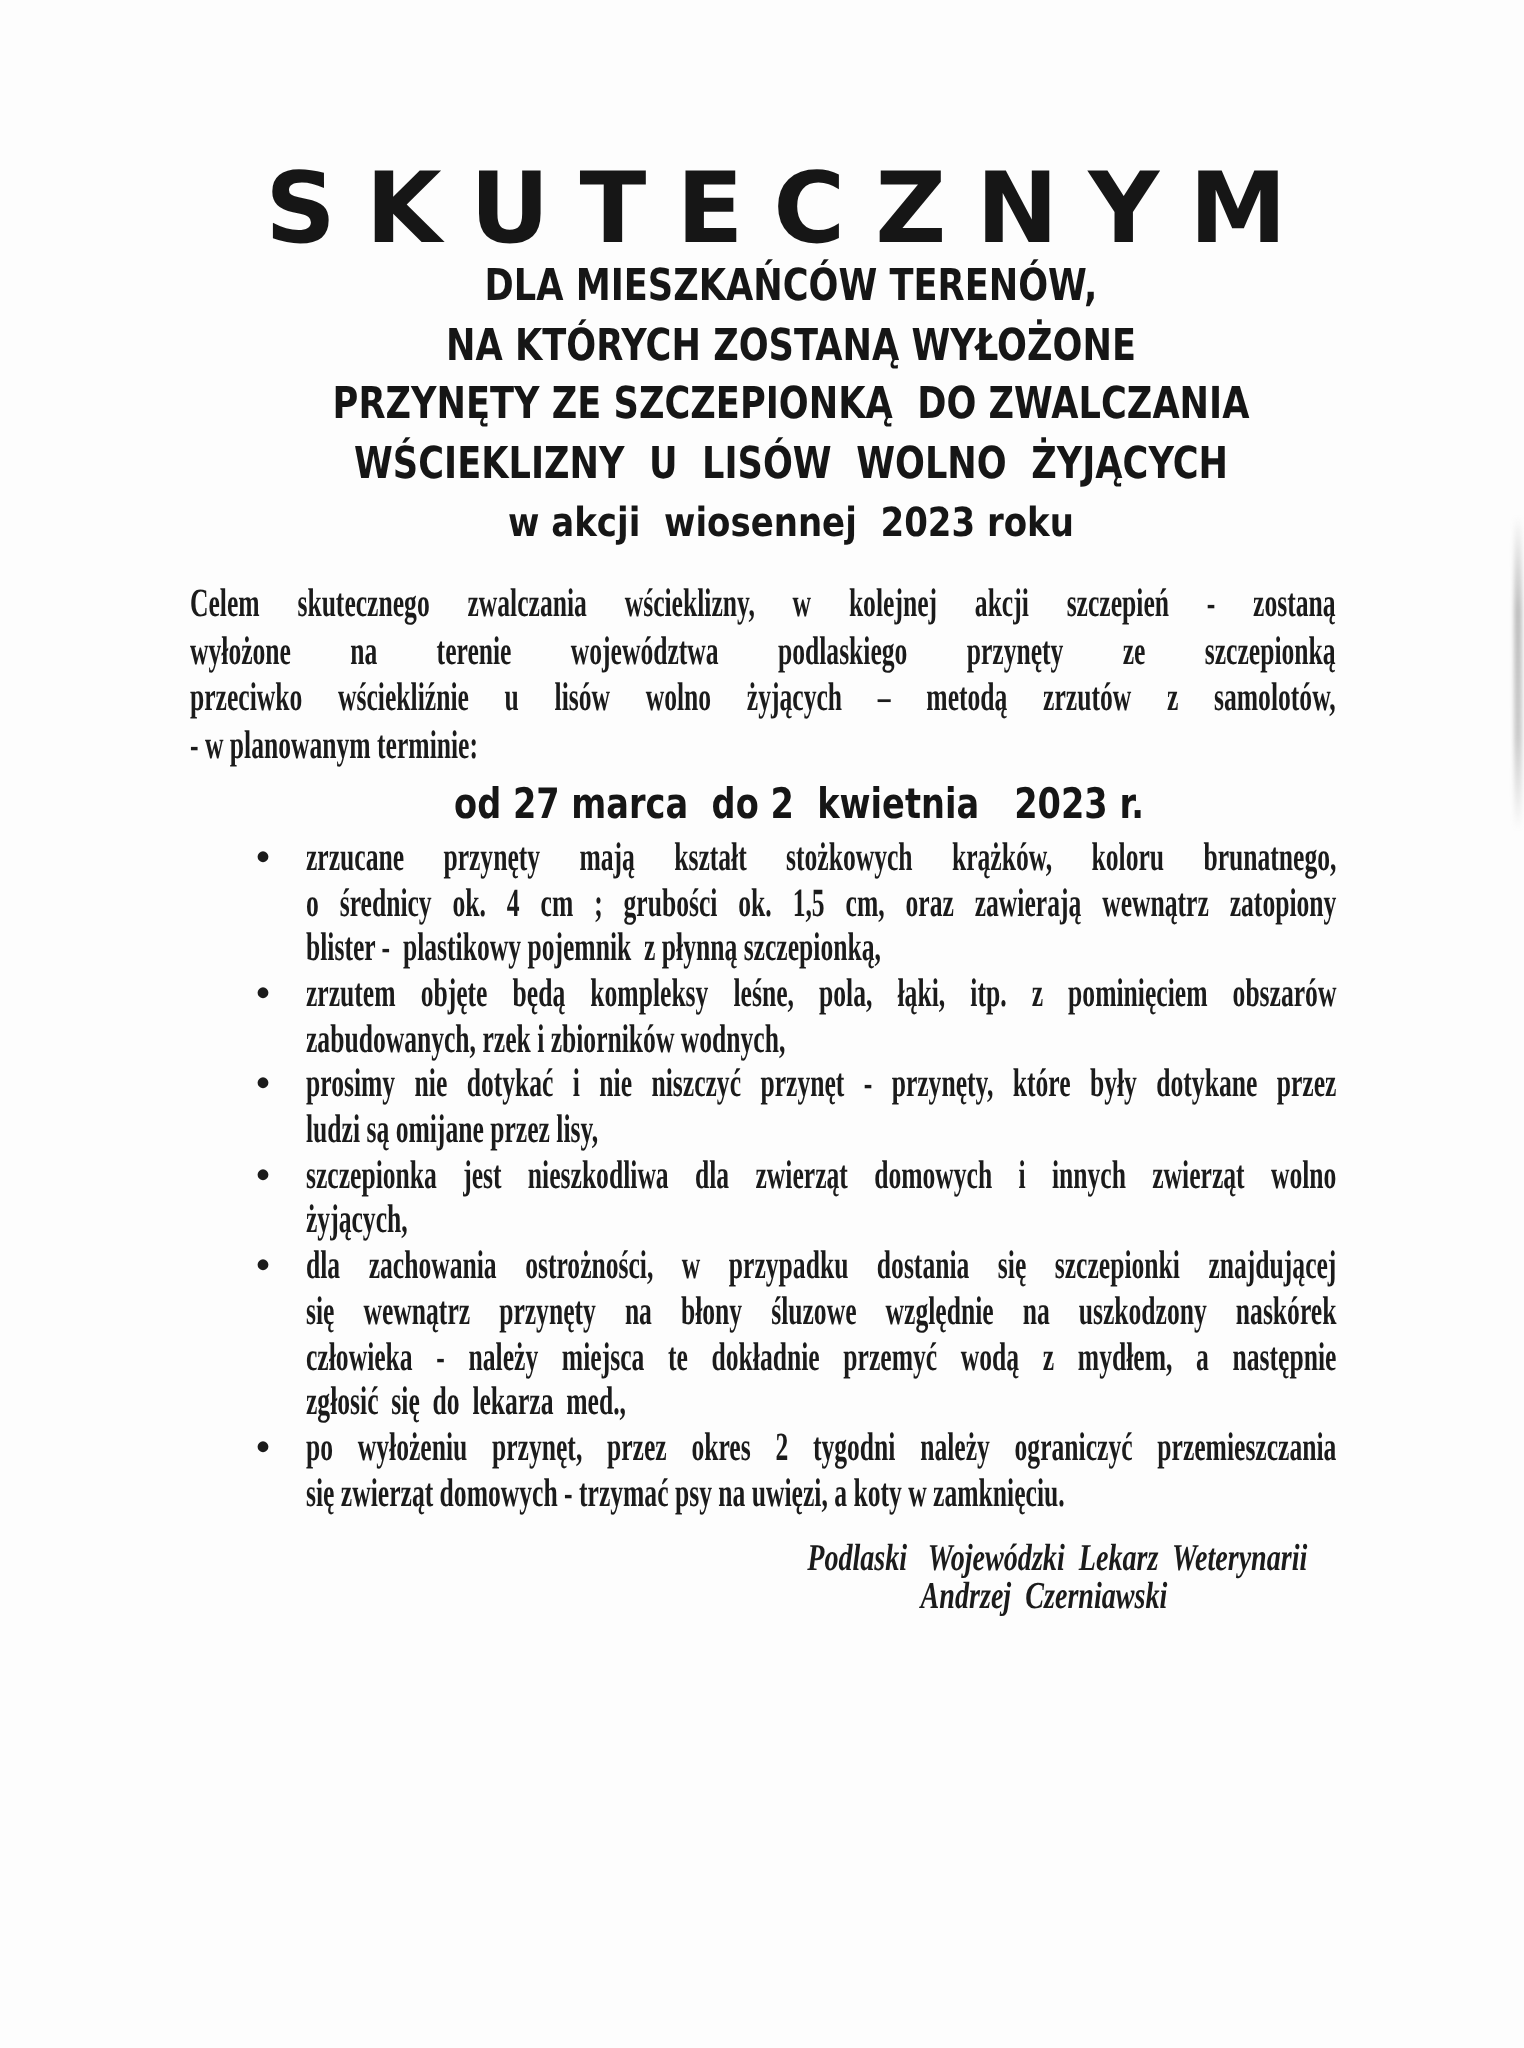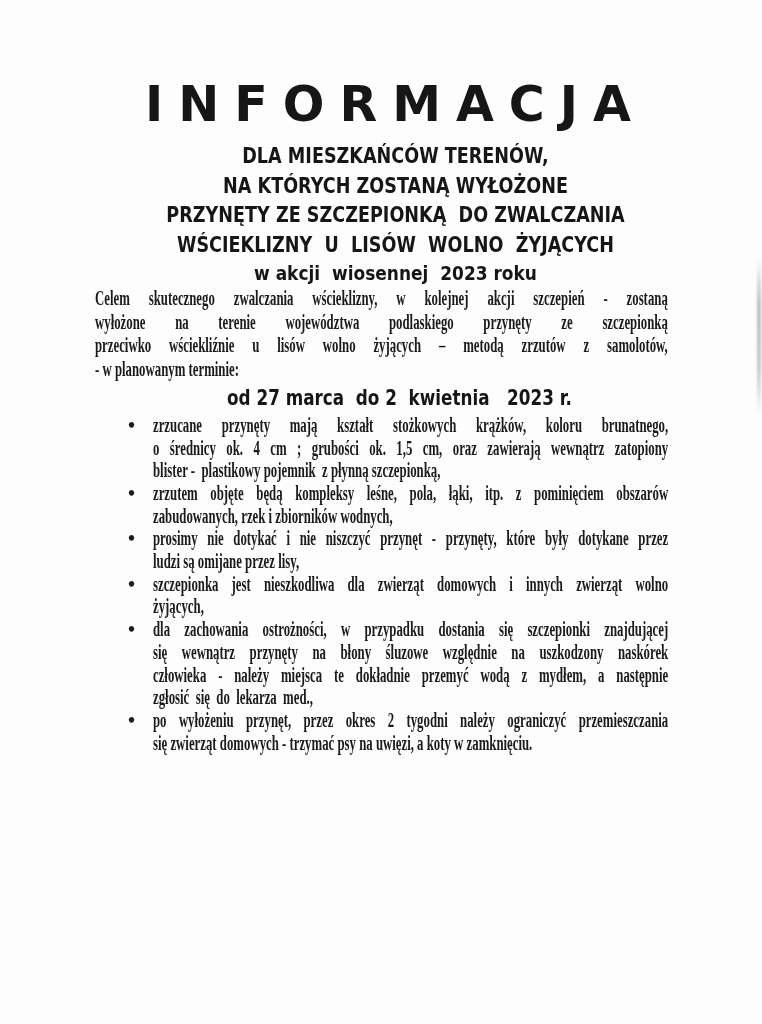--- a/index.html
+++ b/index.html
@@ -15,21 +15,21 @@
   .content{position:absolute;left:95px;top:0;width:573px;}
 
   
   .title{
     padding-top:80px;margin:0;position:relative;left:14px;
     font-family:"DejaVu Sans","Liberation Sans",sans-serif;
     font-weight:700;font-size:49px;line-height:49px;
     letter-spacing:15px;text-align:center;white-space:nowrap;
     color:#161616;
   }
-  .subtitle{margin-top:12px;}
+  .subtitle{}
   .sl{
     position:relative;left:14px;
     font-family:"DejaVu Sans","Liberation Sans",sans-serif;
     font-weight:700;font-size:22px;line-height:29.5px;
     text-align:center;white-space:pre;
     transform:scaleX(0.8);transform-origin:50% 50%;
     color:#161616;
   }
   .season{
     position:relative;left:14px;
@@ -38,21 +38,21 @@
     text-align:center;white-space:pre;
     transform:scaleX(0.85);transform-origin:50% 50%;
     color:#161616;
   }
 
   
   .jl,.ll{
     font-family:"Liberation Serif",serif;font-weight:700;font-size:20px;
     transform-origin:0 0;color:#1b1b1b;
   }
-  .intro{margin-top:0;}
+  .intro{margin-top:16px;}
   .intro .jl,.intro .ll{line-height:23.7px;transform:scaleX(0.64);}
   .intro .jl{width:895px;text-align:justify;text-align-last:justify;white-space:nowrap;}
   .intro .ll{white-space:pre;}
 
   .date{
     margin-top:1px;position:relative;left:18px;
     font-family:"DejaVu Sans","Liberation Sans",sans-serif;
     font-weight:700;font-size:21px;line-height:30px;
     text-align:center;white-space:pre;
     transform:scaleX(0.8);transform-origin:50% 50%;
@@ -92,21 +92,21 @@
     background:linear-gradient(to bottom,rgba(160,160,160,0),rgba(138,138,138,0.55) 30%,rgba(138,138,138,0.45) 70%,rgba(160,160,160,0));
     filter:blur(1px);
   }
 </style>
 </head>
 <body>
 
 <div class="page">
   <div class="content">
 
-    <h1 class="title">INFORMACJA</h1>
+    <h1 class="title">SKUTECZNYM</h1>
 
     <div class="subtitle">
       <div class="sl">DLA MIESZKAŃCÓW TERENÓW,</div>
       <div class="sl">NA KTÓRYCH ZOSTANĄ WYŁOŻONE</div>
       <div class="sl">PRZYNĘTY ZE SZCZEPIONKĄ  DO ZWALCZANIA</div>
       <div class="sl">WŚCIEKLIZNY  U  LISÓW  WOLNO  ŻYJĄCYCH</div>
     </div>
 
     <div class="season">w akcji  wiosennej  2023 roku</div>
 
@@ -156,17 +156,21 @@
 
       <div class="bullet">
         <span class="dot">•</span>
         <div class="jl">po wyłożeniu przynęt, przez okres 2 tygodni należy ograniczyć przemieszczania</div>
         <div class="ll">się zwierząt domowych - trzymać psy na uwięzi, a koty w zamknięciu.</div>
       </div>
 
     </div>
 
 
+    <div class="signature">
+      <div class="sgl">Podlaski   Wojewódzki  Lekarz  Weterynarii</div>
+      <div class="sgl">Andrzej  Czerniawski</div>
+    </div>
 
   </div>
 
   <div class="artifact"></div>
 </div>
 
 </body></html>

